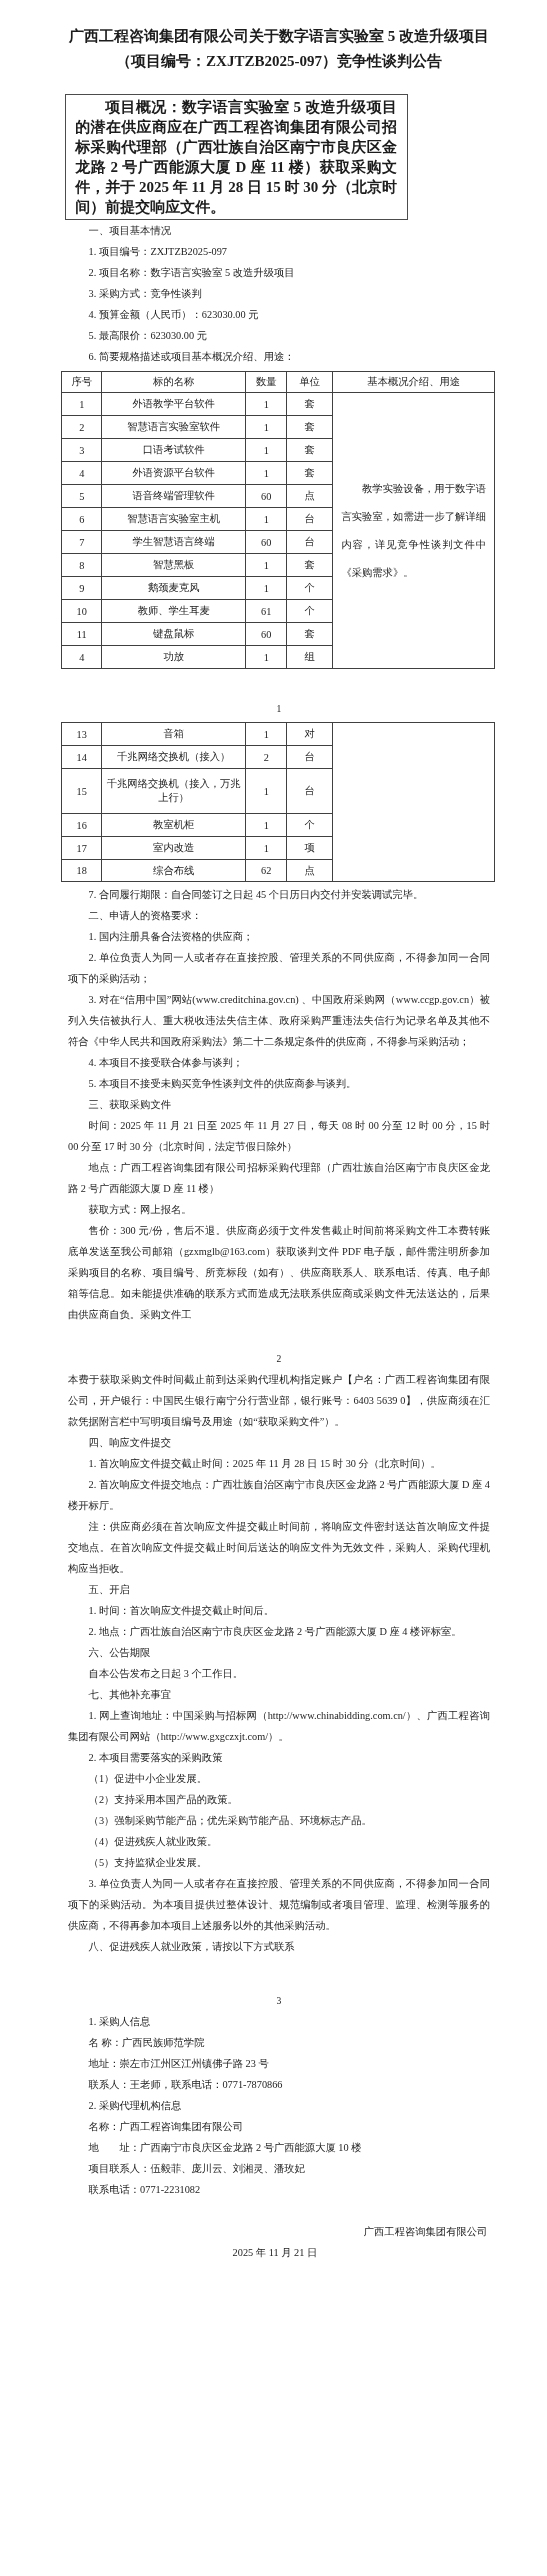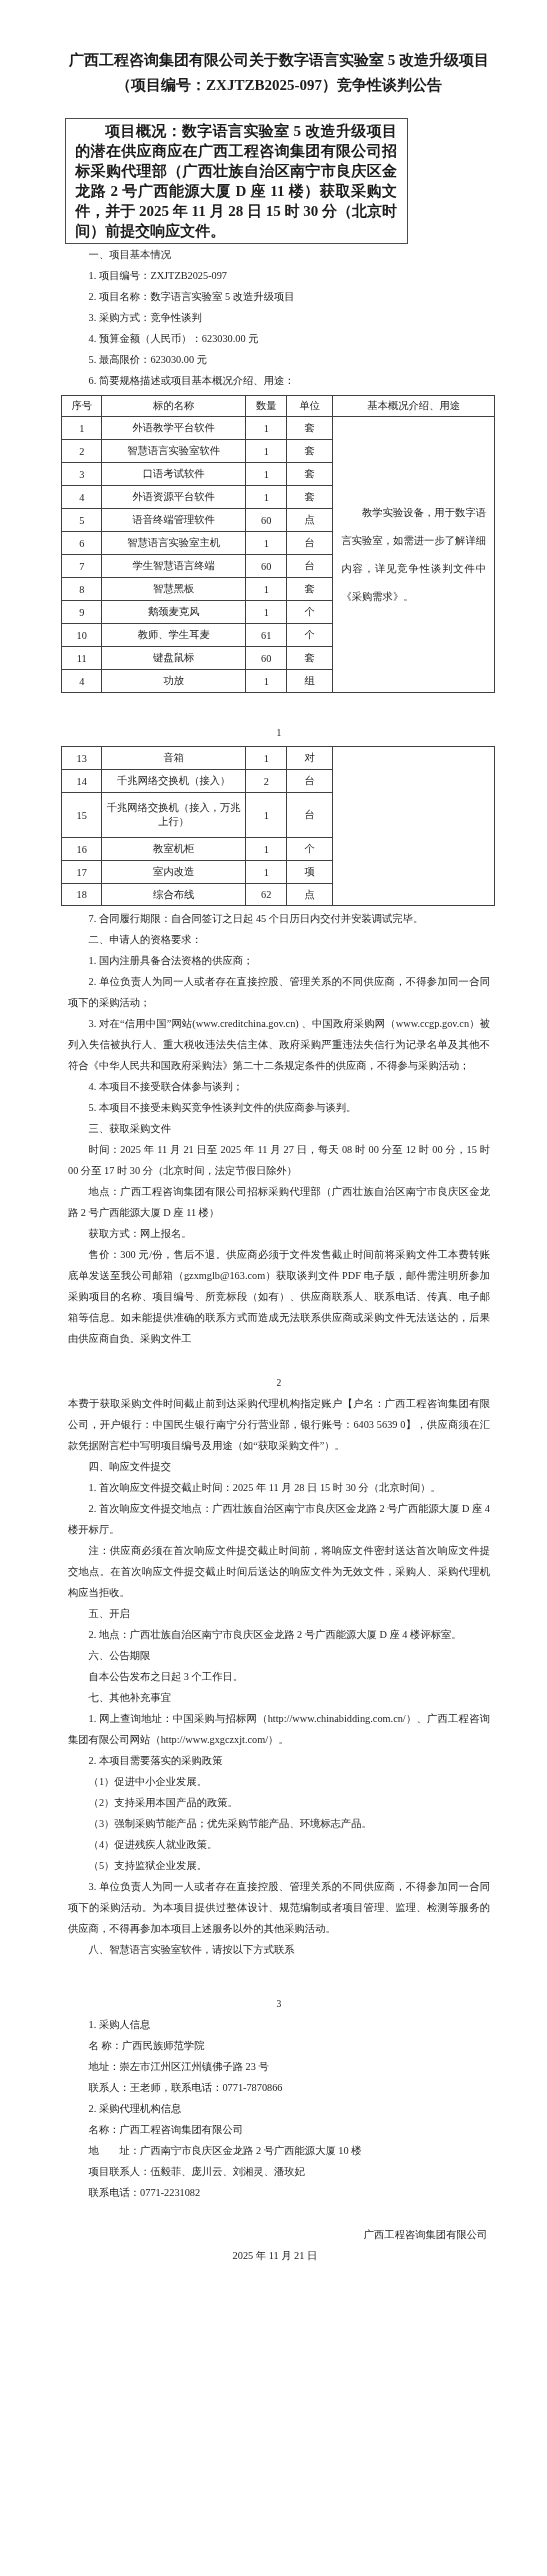--- a/index.html
+++ b/index.html
@@ -1,17 +1,17 @@
 <!DOCTYPE html>
 <html style="font-size:11px"><head>
 <meta charset="utf-8">
 <style>
   html,body{margin:0;padding:0;background:#ffffff;}
   body{width:548px;min-height:2576px;font-family:"Liberation Serif","DejaVu Serif",serif;color:#1c1c1c;}
-  .container{width:548px;box-sizing:border-box;padding:48px 58px 0 68px;}
+  .container{width:548px;box-sizing:border-box;padding:24px 58px 0 68px;}
   .title{margin:0;font-size:15px;line-height:25px;font-weight:bold;text-align:center;}
   .summary-box{box-sizing:border-box;margin:20px 0 0 -3.4px;width:343px;border:1.4px solid #4c4c4c;
     padding:2.1px 9.6px;font-weight:bold;font-size:15px;line-height:20px;text-indent:2em;text-align:justify;}
   p{margin:0;font-size:10.3px;line-height:21px;text-align:justify;}
   .bold{font-weight:normal;}
   .ind{text-indent:2em;}
   .doc-table{border-collapse:collapse;table-layout:fixed;width:433px;margin-left:-6.8px;
     border:1.4px solid #6e6e6e;font-size:10.3px;}
   .doc-table td,.doc-table th{border:0.7px solid #404040;text-align:center;vertical-align:middle;
     padding:0 1.4px;font-weight:normal;overflow:hidden;}
@@ -216,36 +216,37 @@
   <p class="pagenum pg2">2</p>
 
   <p>本费于获取采购文件时间截止前到达采购代理机构指定账户【户名：广西工程咨询集团有限公司，开户银行：中国民生银行南宁分行营业部，银行账号：6403 5639 0】，供应商须在汇款凭据附言栏中写明项目编号及用途（如“获取采购文件”）。</p>
 
   <p class="bold ind">四、响应文件提交</p>
   <p class="ind">1. 首次响应文件提交截止时间：2025 年 11 月 28 日 15 时 30 分（北京时间）。</p>
   <p class="ind">2. 首次响应文件提交地点：广西壮族自治区南宁市良庆区金龙路 2 号广西能源大厦 D 座 4 楼开标厅。</p>
   <p class="ind">注：供应商必须在首次响应文件提交截止时间前，将响应文件密封送达首次响应文件提交地点。在首次响应文件提交截止时间后送达的响应文件为无效文件，采购人、采购代理机构应当拒收。</p>
 
   <p class="bold ind">五、开启</p>
+  <p class="ind">1. 时间：首次响应文件提交截止时间后。</p>
   <p class="ind">2. 地点：广西壮族自治区南宁市良庆区金龙路 2 号广西能源大厦 D 座 4 楼评标室。</p>
 
   <p class="bold ind">六、公告期限</p>
   <p class="ind">自本公告发布之日起 3 个工作日。</p>
 
   <p class="bold ind">七、其他补充事宜</p>
   <p class="ind">1. 网上查询地址：中国采购与招标网（http://www.chinabidding.com.cn/）、广西工程咨询集团有限公司网站（http://www.gxgczxjt.com/）。</p>
   <p class="ind">2. 本项目需要落实的采购政策</p>
   <p class="ind">（1）促进中小企业发展。</p>
   <p class="ind">（2）支持采用本国产品的政策。</p>
   <p class="ind">（3）强制采购节能产品；优先采购节能产品、环境标志产品。</p>
   <p class="ind">（4）促进残疾人就业政策。</p>
   <p class="ind">（5）支持监狱企业发展。</p>
   <p class="ind">3. 单位负责人为同一人或者存在直接控股、管理关系的不同供应商，不得参加同一合同项下的采购活动。为本项目提供过整体设计、规范编制或者项目管理、监理、检测等服务的供应商，不得再参加本项目上述服务以外的其他采购活动。</p>
 
-  <p class="bold ind">八、智慧语言实验室软件，请按以下方式联系</p>
+  <p class="bold ind">八、促进残疾人就业政策，请按以下方式联系</p>
 
   <p class="pagenum pg3">3</p>
 
   <p class="ind">1. 采购人信息</p>
   <p class="ind">名 称：广西民族师范学院</p>
   <p class="ind">地址：崇左市江州区江州镇佛子路 23 号</p>
   <p class="ind">联系人：王老师，联系电话：0771-7870866</p>
   <p class="ind">2. 采购代理机构信息</p>
   <p class="ind">名称：广西工程咨询集团有限公司</p>
   <p class="ind">地　　址：广西南宁市良庆区金龙路 2 号广西能源大厦 10 楼</p>

